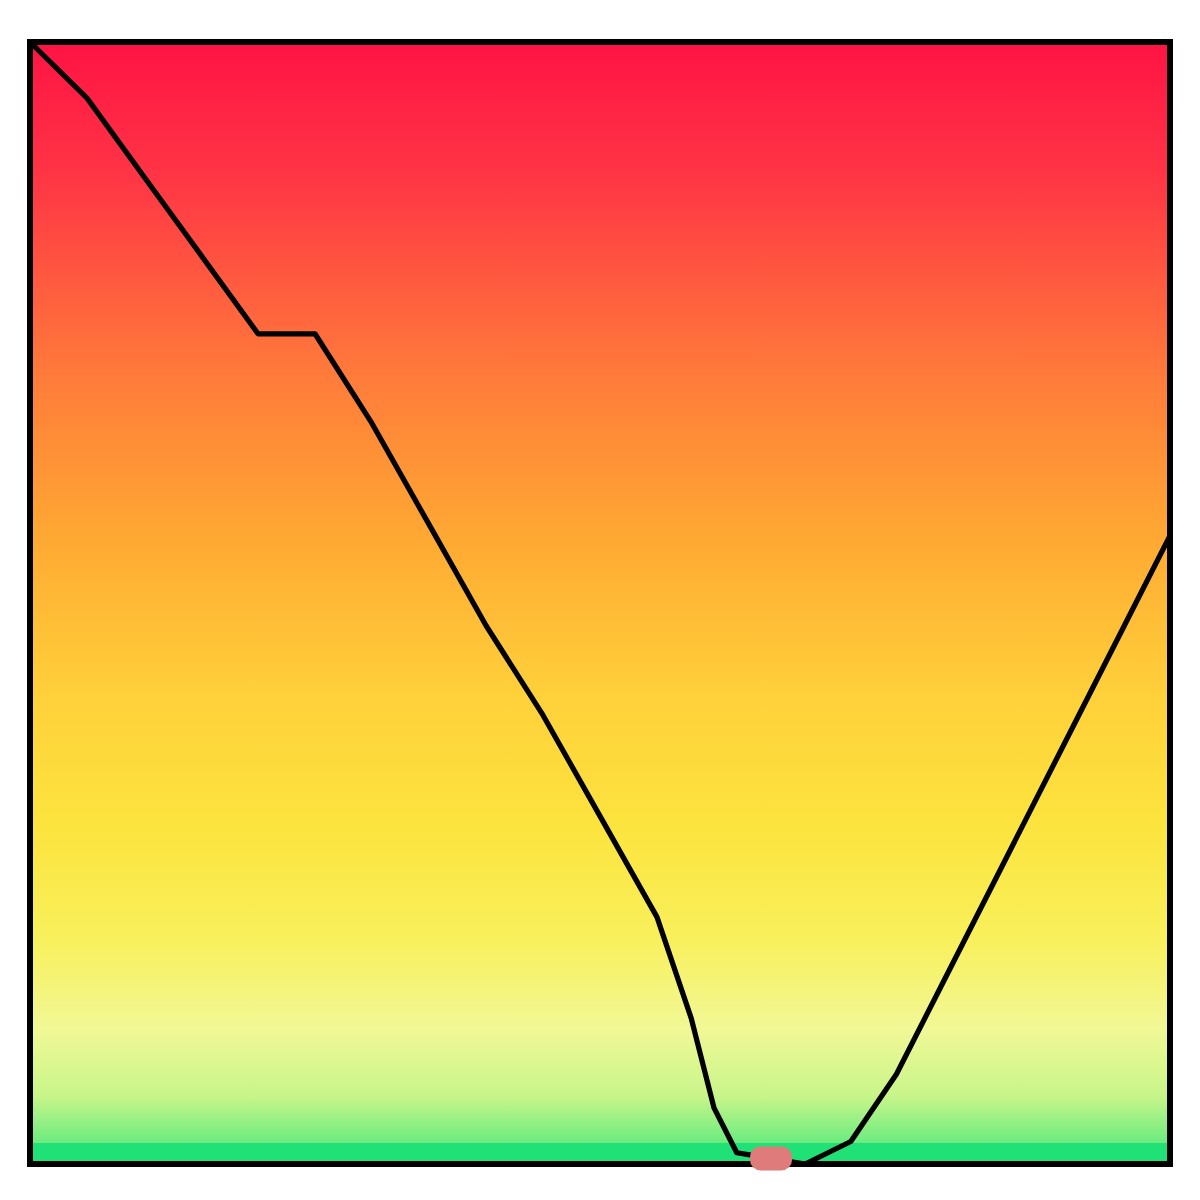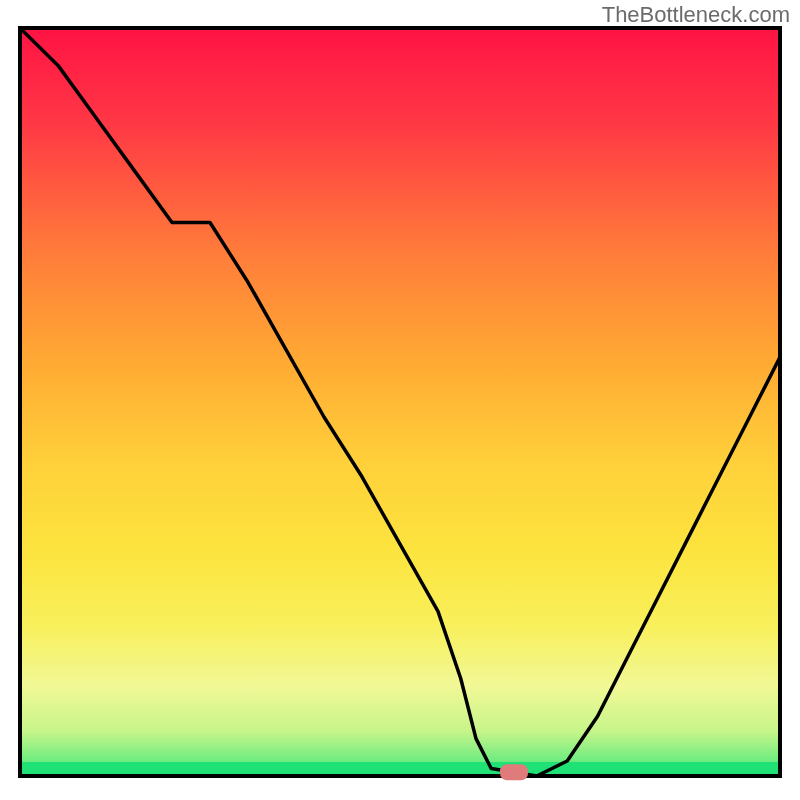--- a/index.html
+++ b/index.html
@@ -25,21 +25,20 @@
     z-index: 10;
   }
   svg {
     display: block;
   }
 </style>
 </head>
 <body>
 
 <div class="chart-container">
-  <div class="watermark">TheBottleneck.com</div>
   <svg width="800" height="800" viewBox="0 0 800 800">
     <defs>
 
       <linearGradient id="bg-grad" x1="0" y1="0" x2="0" y2="1">
         <stop offset="0%" stop-color="#ff1344"></stop>
         <stop offset="12%" stop-color="#ff3545"></stop>
         <stop offset="30%" stop-color="#ff7c3a"></stop>
         <stop offset="45%" stop-color="#ffab33"></stop>
         <stop offset="58%" stop-color="#ffd03a"></stop>
         <stop offset="70%" stop-color="#fce43e"></stop>

